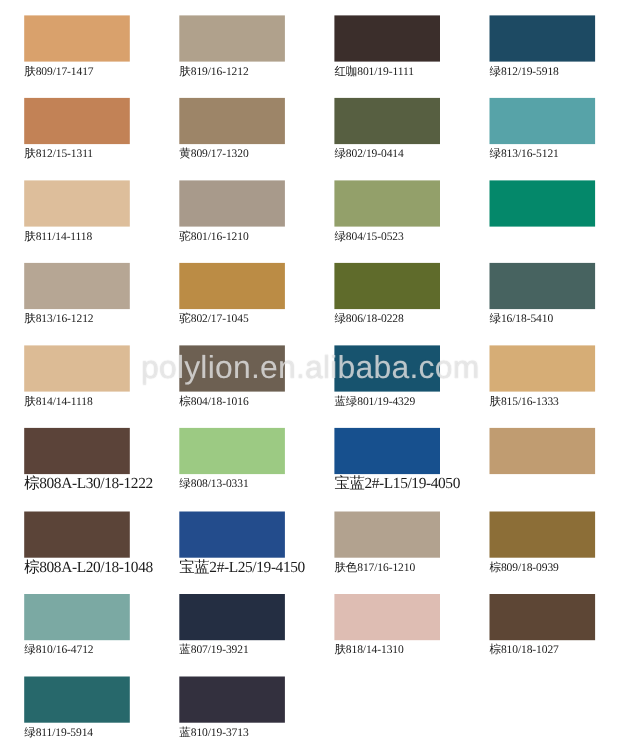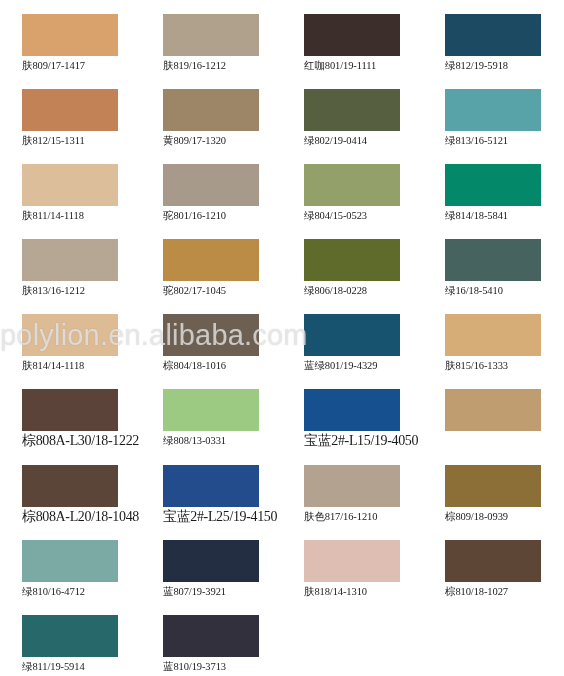--- a/index.html
+++ b/index.html
@@ -48,21 +48,21 @@
   }
   .swatch-label.narrow {
     font-size: 14px;
     letter-spacing: -0.35px;
   }
   #watermark {
     position: absolute;
     left: 0;
     top: 318px;
     width: 564px;
-    text-align: left;
+    text-align: center;
     font-family: "Liberation Sans", "DejaVu Sans", sans-serif;
     font-size: 29px;
     line-height: 34px;
     color: rgba(255,255,255,0.62);
     text-shadow: 0 0 1px rgba(130,130,130,0.55);
     letter-spacing: 0.2px;
     pointer-events: none;
     user-select: none;
     white-space: nowrap;
     mix-blend-mode: normal;
@@ -112,21 +112,20 @@
     <div class="swatch-cell">
       <div class="swatch-chip" style="background-color: rgb(168, 154, 139);"></div>
       <span class="swatch-label">驼801/16-1210</span>
     </div>
     <div class="swatch-cell">
       <div class="swatch-chip" style="background-color: rgb(147, 160, 106);"></div>
       <span class="swatch-label">绿804/15-0523</span>
     </div>
     <div class="swatch-cell">
       <div class="swatch-chip" style="background-color: rgb(4, 136, 106);"></div>
-      <span class="swatch-label">绿814/18-5841</span>
     </div>
     <div class="swatch-cell">
       <div class="swatch-chip" style="background-color: rgb(182, 166, 148);"></div>
       <span class="swatch-label">肤813/16-1212</span>
     </div>
     <div class="swatch-cell">
       <div class="swatch-chip" style="background-color: rgb(187, 140, 69);"></div>
       <span class="swatch-label">驼802/17-1045</span>
     </div>
     <div class="swatch-cell">

